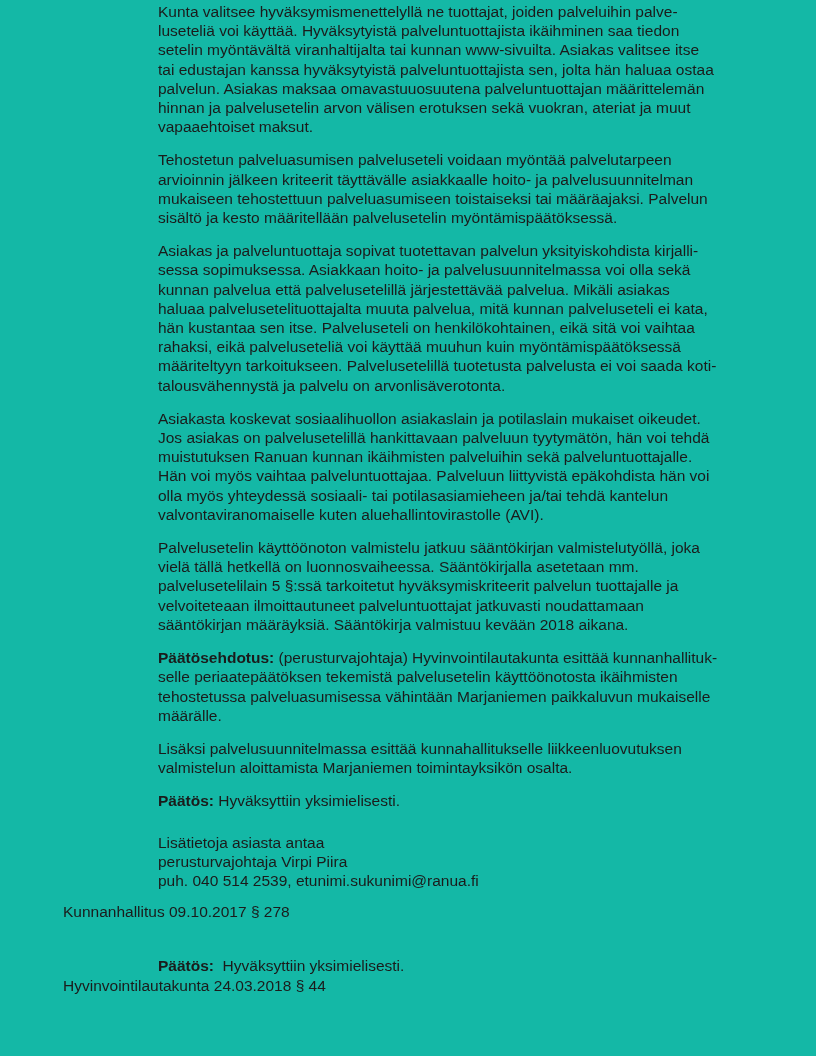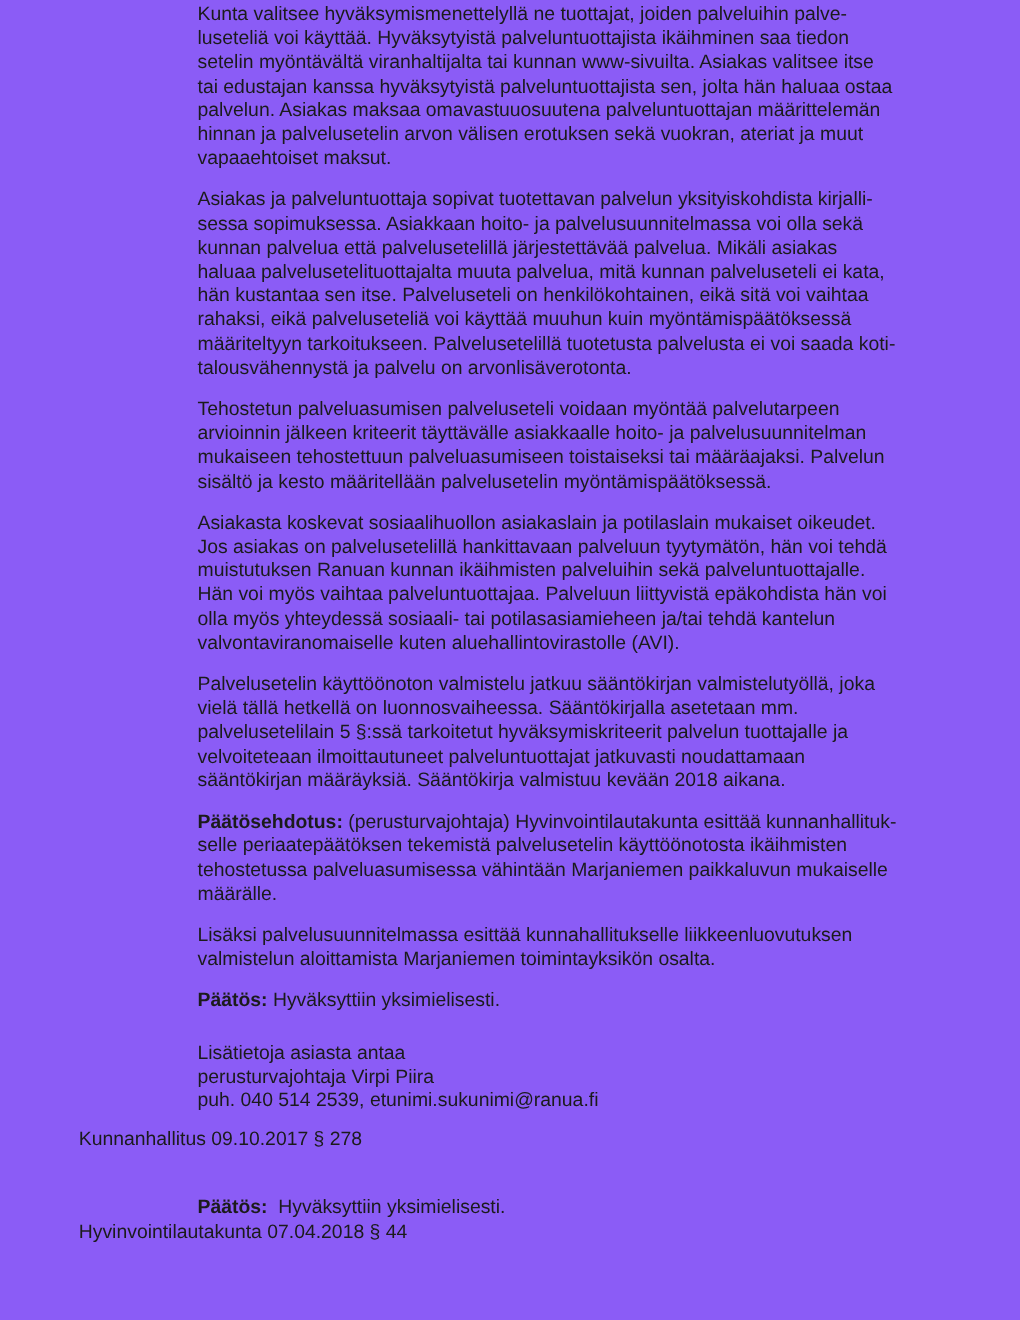--- a/index.html
+++ b/index.html
@@ -5,21 +5,21 @@
 <style>
   html, body {
     margin: 0;
     padding: 0;
     background: #ffffff;
   }
   .page {
     position: relative;
     width: 816px;
     height: 1056px;
-    background: #8b5cf6;
+    background: #14b8a6;
     color: #1b1b1b;
     font-family: "Liberation Sans", sans-serif;
     font-size: 15.5px;
     line-height: 19.2px;
     box-sizing: border-box;
     padding-top: 2px;
     overflow: hidden;
   }
   .para {
     margin: 0 0 14px 158px;
@@ -49,33 +49,33 @@
 <div class="page">
 
   <p class="para">Kunta valitsee hyväksymismenettelyllä ne tuottajat, joiden palveluihin palve-
 luseteliä voi käyttää. Hyväksytyistä palveluntuottajista ikäihminen saa tiedon
 setelin myöntävältä viranhaltijalta tai kunnan www-sivuilta. Asiakas valitsee itse
 tai edustajan kanssa hyväksytyistä palveluntuottajista sen, jolta hän haluaa ostaa
 palvelun. Asiakas maksaa omavastuuosuutena palveluntuottajan määrittelemän
 hinnan ja palvelusetelin arvon välisen erotuksen sekä vuokran, ateriat ja muut
 vapaaehtoiset maksut.</p>
 
+  <p class="para">Tehostetun palveluasumisen palveluseteli voidaan myöntää palvelutarpeen
+arvioinnin jälkeen kriteerit täyttävälle asiakkaalle hoito- ja palvelusuunnitelman
+mukaiseen tehostettuun palveluasumiseen toistaiseksi tai määräajaksi. Palvelun
+sisältö ja kesto määritellään palvelusetelin myöntämispäätöksessä.</p>
+
   <p class="para">Asiakas ja palveluntuottaja sopivat tuotettavan palvelun yksityiskohdista kirjalli-
 sessa sopimuksessa. Asiakkaan hoito- ja palvelusuunnitelmassa voi olla sekä
 kunnan palvelua että palvelusetelillä järjestettävää palvelua. Mikäli asiakas
 haluaa palvelusetelituottajalta muuta palvelua, mitä kunnan palveluseteli ei kata,
 hän kustantaa sen itse. Palveluseteli on henkilökohtainen, eikä sitä voi vaihtaa
 rahaksi, eikä palveluseteliä voi käyttää muuhun kuin myöntämispäätöksessä
 määriteltyyn tarkoitukseen. Palvelusetelillä tuotetusta palvelusta ei voi saada koti-
 talousvähennystä ja palvelu on arvonlisäverotonta.</p>
-
-  <p class="para">Tehostetun palveluasumisen palveluseteli voidaan myöntää palvelutarpeen
-arvioinnin jälkeen kriteerit täyttävälle asiakkaalle hoito- ja palvelusuunnitelman
-mukaiseen tehostettuun palveluasumiseen toistaiseksi tai määräajaksi. Palvelun
-sisältö ja kesto määritellään palvelusetelin myöntämispäätöksessä.</p>
 
   <p class="para">Asiakasta koskevat sosiaalihuollon asiakaslain ja potilaslain mukaiset oikeudet.
 Jos asiakas on palvelusetelillä hankittavaan palveluun tyytymätön, hän voi tehdä
 muistutuksen Ranuan kunnan ikäihmisten palveluihin sekä palveluntuottajalle.
 Hän voi myös vaihtaa palveluntuottajaa. Palveluun liittyvistä epäkohdista hän voi
 olla myös yhteydessä sosiaali- tai potilasasiamieheen ja/tai tehdä kantelun
 valvontaviranomaiselle kuten aluehallintovirastolle (AVI).</p>
 
   <p class="para">Palvelusetelin käyttöönoton valmistelu jatkuu sääntökirjan valmistelutyöllä, joka
 vielä tällä hetkellä on luonnosvaiheessa. Sääntökirjalla asetetaan mm.
@@ -95,15 +95,15 @@
 
   <p class="para contact-block">Lisätietoja asiasta antaa
 perusturvajohtaja Virpi Piira
 puh. 040 514 2539, etunimi.sukunimi@ranua.fi</p>
 
   <p class="para outdent board-ref-1">Kunnanhallitus 09.10.2017 § 278</p>
 
 
   <p class="para decision-second"><span class="decision-label">Päätös:</span><span class="decision-text">  Hyväksyttiin yksimielisesti.</span></p>
 
-  <p class="para outdent">Hyvinvointilautakunta 07.04.2018 § 44</p>
+  <p class="para outdent">Hyvinvointilautakunta 24.03.2018 § 44</p>
 
 </div>
 
 </body></html>

